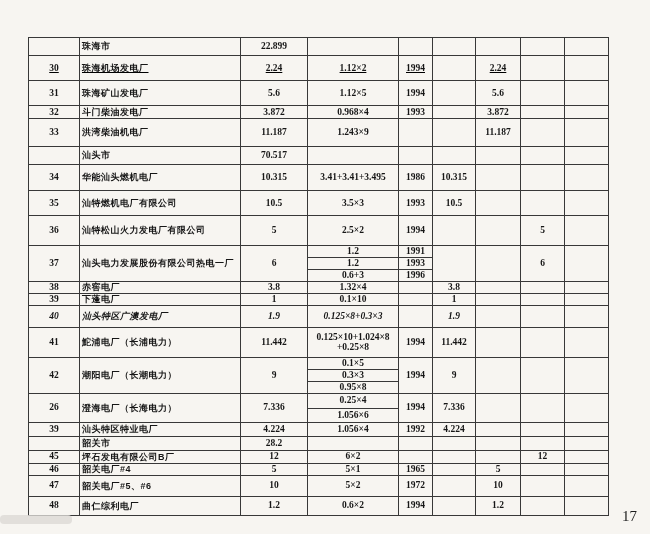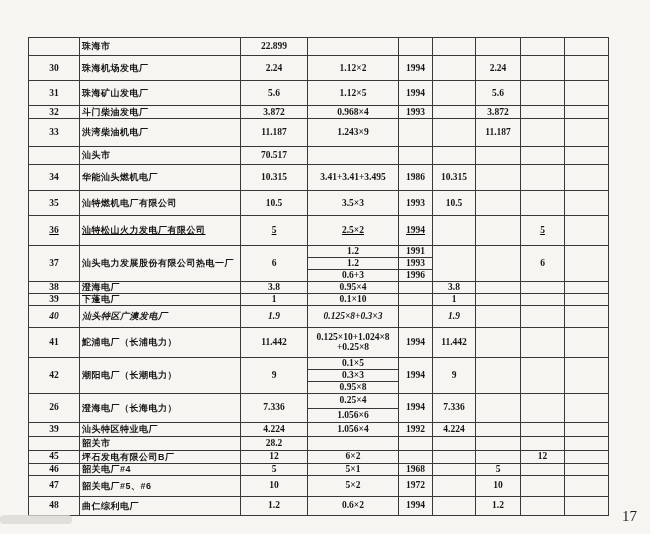--- a/index.html
+++ b/index.html
@@ -77,21 +77,21 @@
           <td class="c num"></td>
           <td class="name">珠海市</td>
           <td class="c num">22.899</td>
           <td class="c num"></td>
           <td class="c num"></td>
           <td class="c num"></td>
           <td class="c num"></td>
           <td class="c num"></td>
           <td class="c num"></td>
         </tr>
-        <tr style="height: 25px;">
+        <tr style="height: 25px; text-decoration: underline;">
           <td class="c num">30</td>
           <td class="name">珠海机场发电厂</td>
           <td class="c num">2.24</td>
           <td class="c num">1.12×2</td>
           <td class="c num">1994</td>
           <td class="c num"></td>
           <td class="c num">2.24</td>
           <td class="c num"></td>
           <td class="c num"></td>
         </tr>
@@ -154,21 +154,21 @@
           <td class="c num">35</td>
           <td class="name">汕特燃机电厂有限公司</td>
           <td class="c num">10.5</td>
           <td class="c num">3.5×3</td>
           <td class="c num">1993</td>
           <td class="c num">10.5</td>
           <td class="c num"></td>
           <td class="c num"></td>
           <td class="c num"></td>
         </tr>
-        <tr style="height: 30px; text-decoration: underline;">
+        <tr style="height: 30px;">
           <td class="c num">36</td>
           <td class="name">汕特松山火力发电厂有限公司</td>
           <td class="c num">5</td>
           <td class="c num">2.5×2</td>
           <td class="c num">1994</td>
           <td class="c num"></td>
           <td class="c num"></td>
           <td class="c num">5</td>
           <td class="c num"></td>
         </tr>
@@ -186,23 +186,23 @@
         <tr style="height: 11px;">
           <td class="c num">1.2</td>
           <td class="c num">1993</td>
         </tr>
         <tr style="height: 12px;">
           <td class="c num">0.6+3</td>
           <td class="c num">1996</td>
         </tr>
         <tr style="height: 12px;">
           <td class="c num">38</td>
-          <td class="name">澄海电厂</td>
+          <td class="name">赤窖电厂</td>
           <td class="c num">3.8</td>
-          <td class="c num">0.95×4</td>
+          <td class="c num">1.32×4</td>
           <td class="c num"></td>
           <td class="c num">3.8</td>
           <td class="c num"></td>
           <td class="c num"></td>
           <td class="c num"></td>
         </tr>
         <tr style="height: 12px;">
           <td class="c num">39</td>
           <td class="name">下蓬电厂</td>
           <td class="c num">1</td>
@@ -297,21 +297,21 @@
           <td class="c num"></td>
           <td class="c num"></td>
           <td class="c num">12</td>
           <td class="c num"></td>
         </tr>
         <tr style="height: 12px;">
           <td class="c num">46</td>
           <td class="name">韶关电厂#4</td>
           <td class="c num">5</td>
           <td class="c num">5×1</td>
-          <td class="c num">1968</td>
+          <td class="c num">1965</td>
           <td class="c num"></td>
           <td class="c num">5</td>
           <td class="c num"></td>
           <td class="c num"></td>
         </tr>
         <tr style="height: 21px;">
           <td class="c num">47</td>
           <td class="name">韶关电厂#5、#6</td>
           <td class="c num">10</td>
           <td class="c num">5×2</td>

